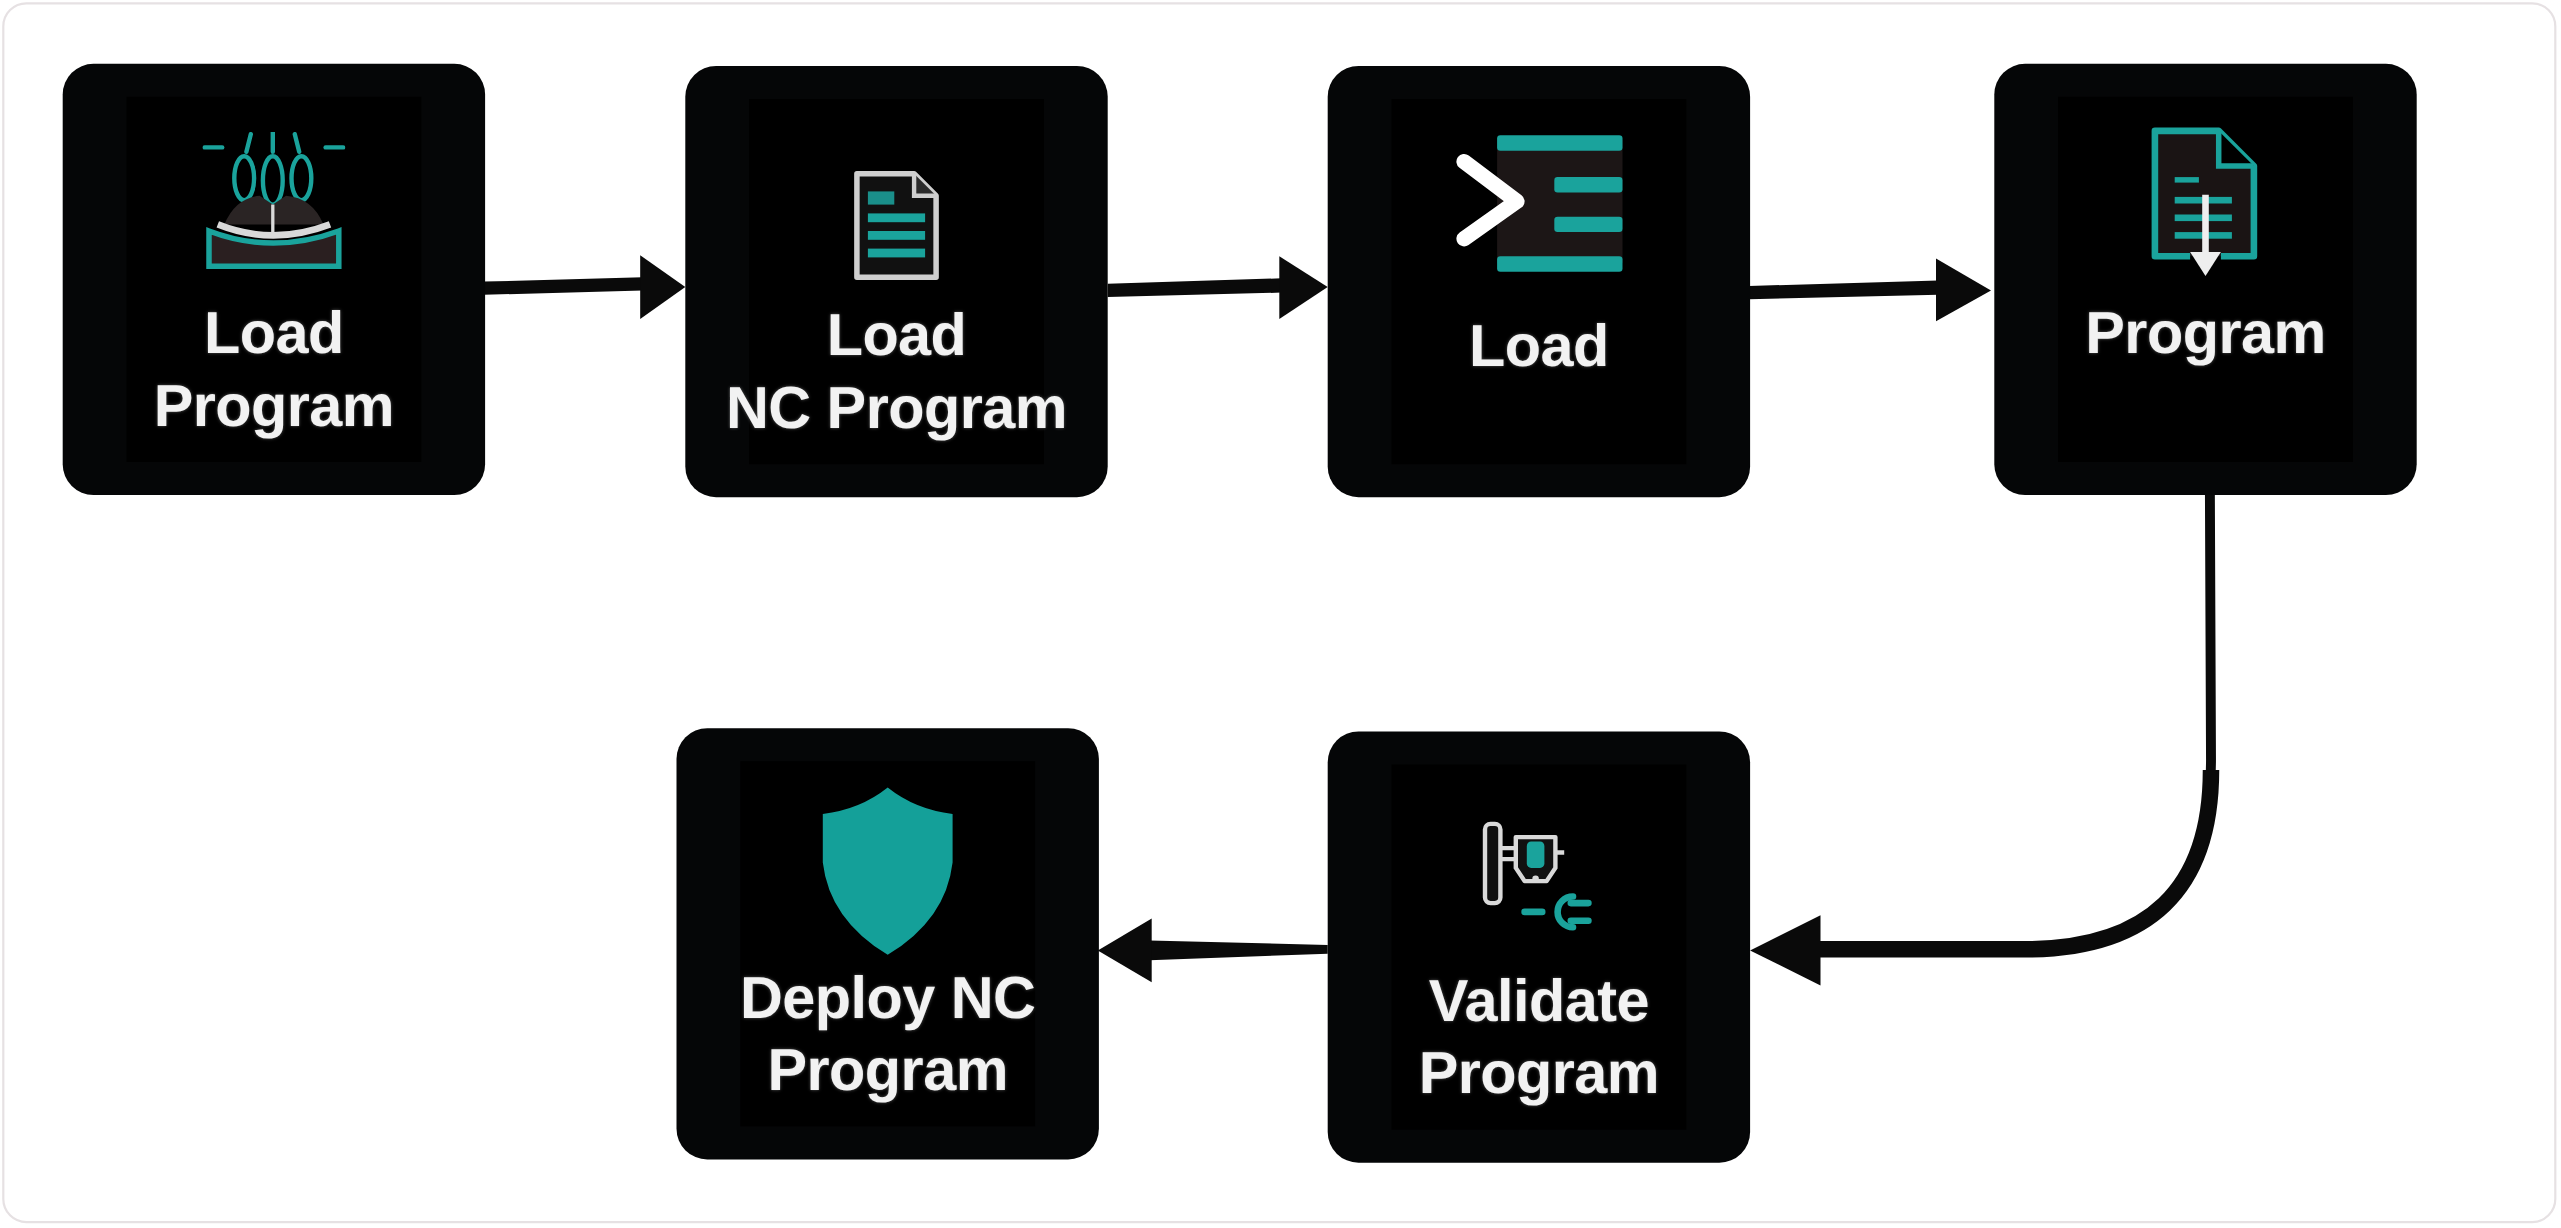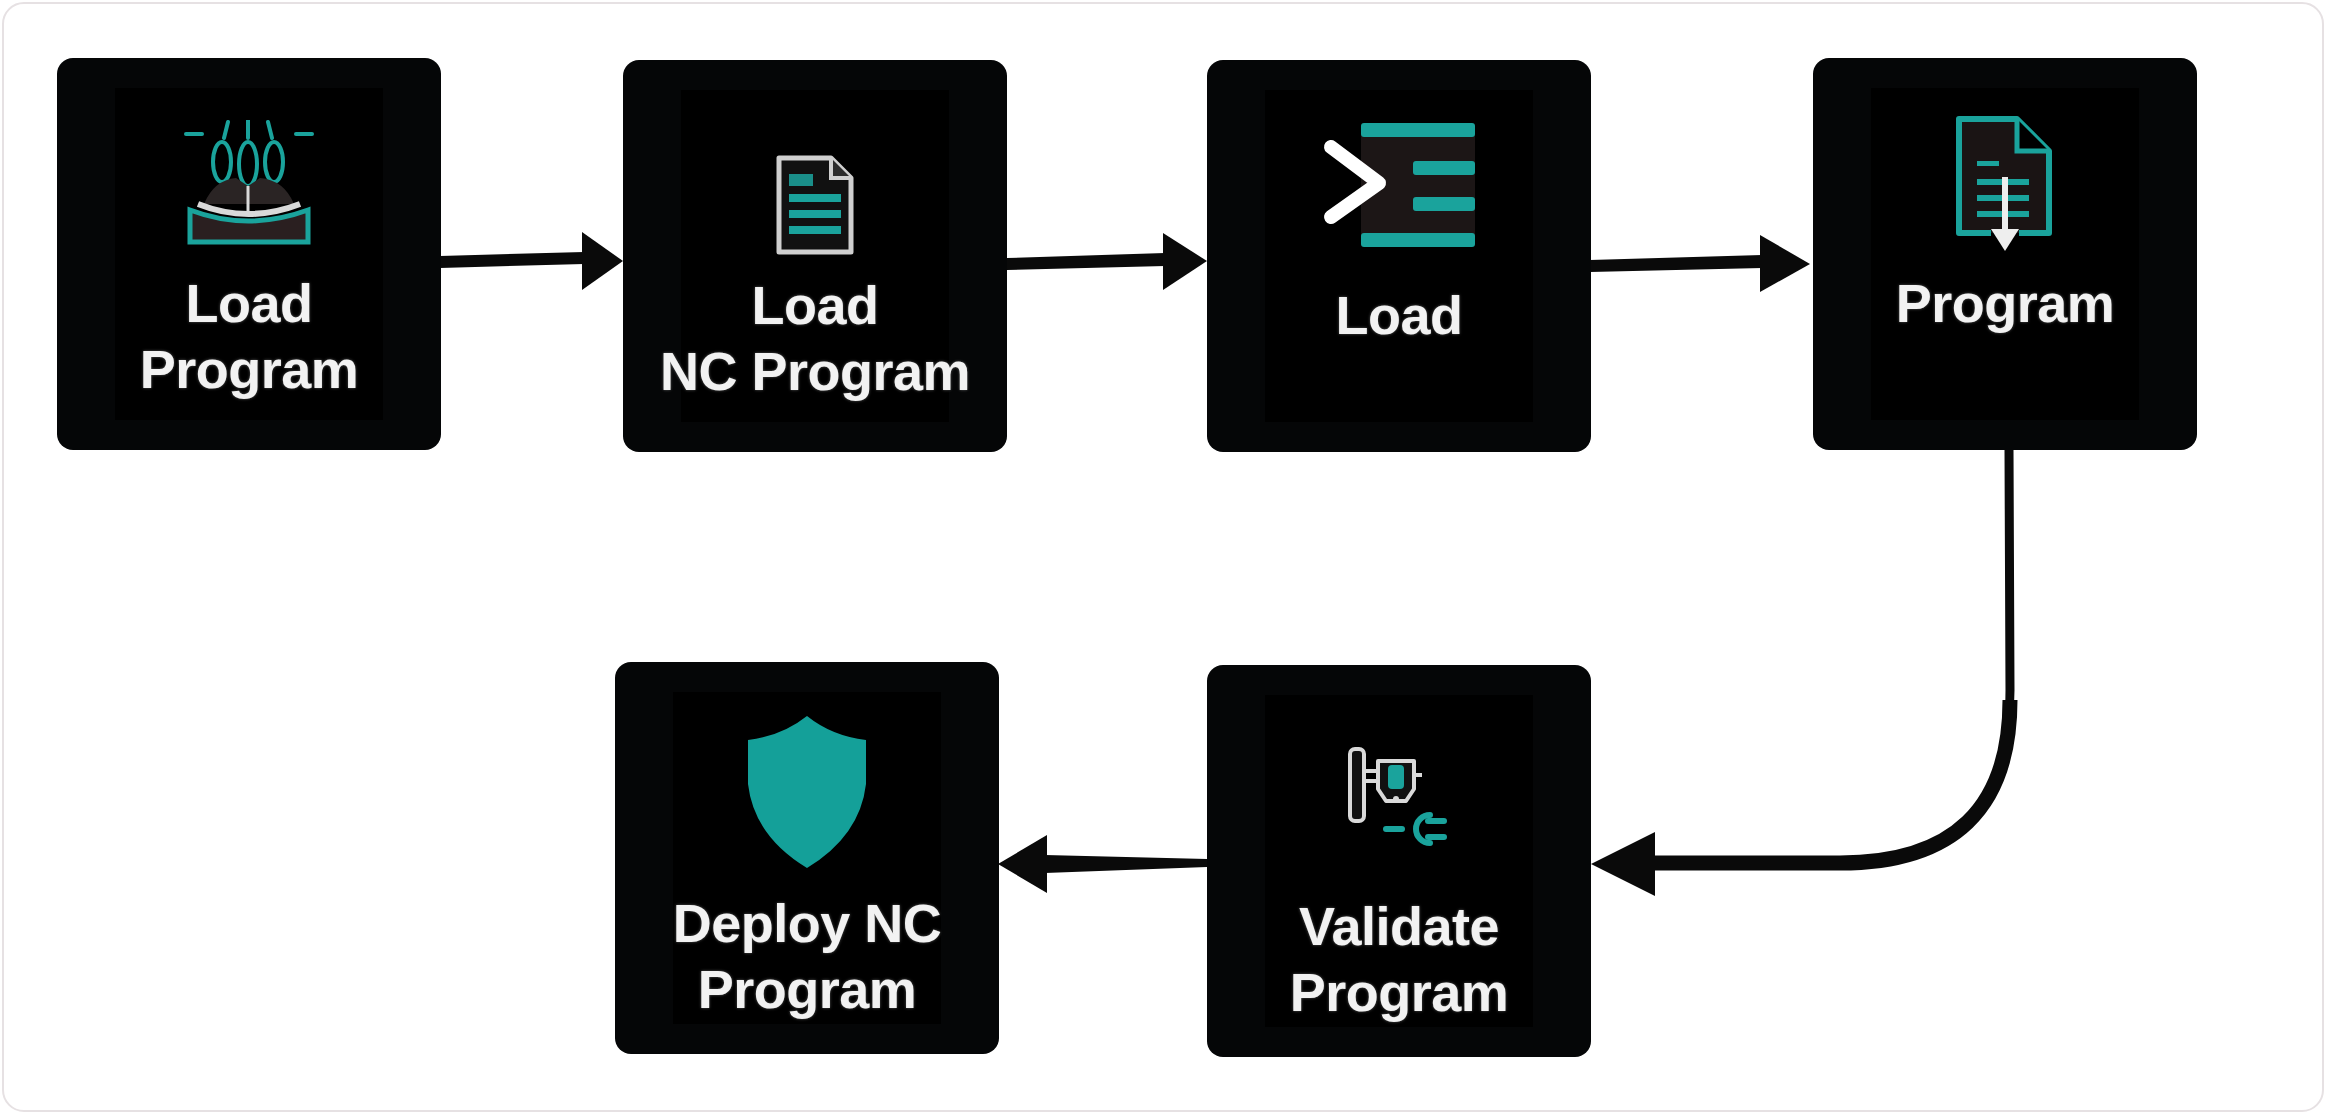--- a/index.html
+++ b/index.html
@@ -1,36 +1,36 @@
 <!DOCTYPE html>
 <html><head>
 <meta charset="utf-8">
 <style>
   html, body { margin: 0; padding: 0; background: #ffffff; }
   body { width: 2328px; height: 1116px; position: relative; overflow: hidden;
          font-family: "Liberation Sans", "DejaVu Sans", sans-serif; }
   .frame { position: absolute; left: 2px; top: 2px; width: 2322px; height: 1110px;
            border: 2px solid #e6e1e3; border-radius: 22px; box-sizing: border-box; background: #fff; }
   .node { position: absolute; width: 384px; height: 392px; background: #050607;
-          border-radius: 16px; box-sizing: border-box; cursor: pointer; }
+          border-radius: 28px; box-sizing: border-box; cursor: pointer; }
   .node .inner { position: absolute; left: 58px; top: 30px; right: 58px; bottom: 30px; background: #000; }
   .node .icon { position: absolute; left: 0; right: 0; top: 50px; height: 150px;
                 display: flex; align-items: center; justify-content: center; }
   .node .label { position: absolute; left: 0; right: 0; top: 212px;
                  color: #f2f2f2; text-align: center; font-weight: bold; font-size: 54px; line-height: 66px;
                  text-shadow: 0 0 3px rgba(255,255,255,0.35); letter-spacing: -0.5px; }
   .node .label span { display: block; white-space: nowrap; }
   #n1 { left: 57px;  top: 58px; }
   #n2 { left: 623px; top: 60px; }
   #n3 { left: 1207px; top: 60px; }
   #n4 { left: 1813px; top: 58px; }
   #n5 { left: 1207px; top: 665px; padding-left: 16px; }
   #n6 { left: 615px; top: 662px; }
   #n3 .label, #n5 .label, #n6 .label { top: 222px; }
-  #n5 .label, #n6 .label { top: 228px; }
+  #n5 .label, #n6 .label { top: 212px; }
   svg.connectors { position: absolute; left: 0; top: 0; width: 2328px; height: 1116px; pointer-events: none; }
 </style>
 </head>
 <body>
 
 <div class="frame"></div>
 
 <svg class="connectors" viewBox="0 0 2328 1116">
 
   <g>

